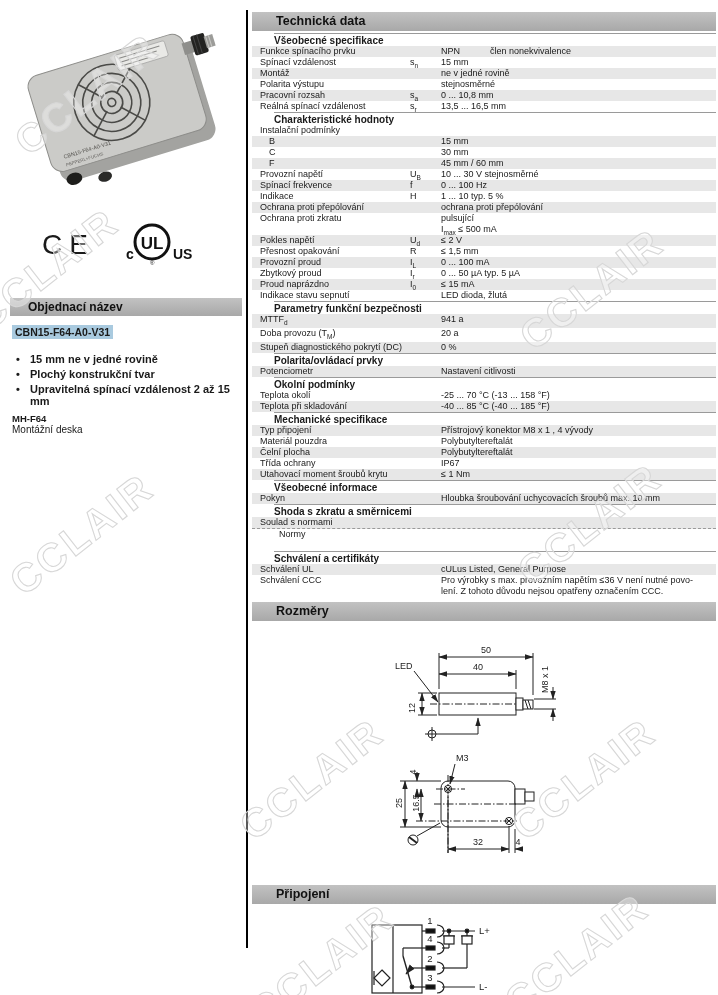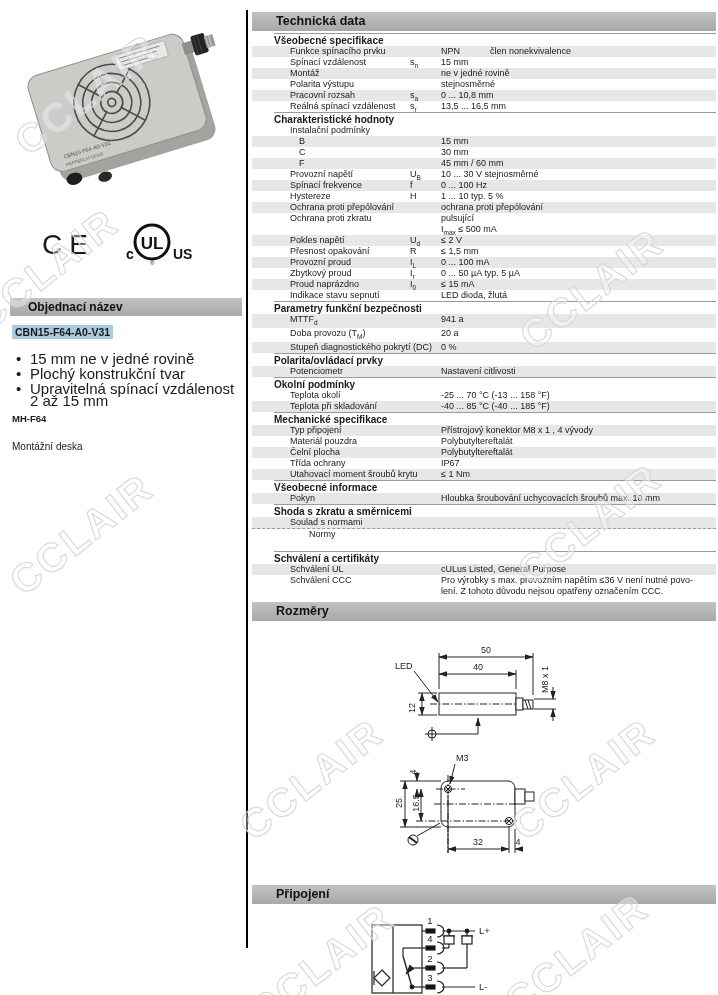--- a/index.html
+++ b/index.html
@@ -7,31 +7,31 @@
         font-family:"Liberation Sans","DejaVu Sans",sans-serif;color:#1a1a1a;}
   .divider{position:absolute;left:246px;top:10px;width:2px;height:938px;background:#000;}
   
   .left-col{position:absolute;left:10px;top:12px;width:232px;}
   .bar{height:18px;line-height:18px;background:linear-gradient(#c2c2c2,#a8a8a8);
        font-weight:bold;font-size:12px;padding-left:18px;color:#111;}
   .pn{display:inline-block;margin:9px 0 10px 2px;padding:1px 3px;background:#a9cadf;
       font-weight:bold;font-size:10.5px;}
   ul.feat{list-style:none;margin:4px 0 0 0;padding:0 0 0 6px;}
   ul.feat li{position:relative;padding-left:14px;margin-bottom:3px;
-             font-weight:normal;font-size:15px;line-height:12px;width:205px;}
+             font-weight:bold;font-size:11px;line-height:12px;width:205px;}
   ul.feat li::before{content:"•";position:absolute;left:0;top:0;}
-  .acc-name{font-weight:bold;font-size:9.5px;margin:6px 0 17px 2px;}
+  .acc-name{font-weight:bold;font-size:9.5px;margin:6px 0 0 2px;}
   .acc-desc{font-size:10px;margin-left:2px;}
   
   .right-col{position:absolute;left:252px;top:12px;width:464px;}
   .bar-wide{height:19px;line-height:19px;background:linear-gradient(#c2c2c2,#a8a8a8);
             font-weight:bold;font-size:12.5px;padding-left:24px;color:#111;}
   .tech-table{margin-top:2px;}
   .t-sec{font-weight:bold;font-size:10px;line-height:11px;border-top:1px solid #9a9a9a;padding-top:1px;margin-left:22px;}
-  .t-row{position:relative;font-size:9px;line-height:11px;min-height:11px;padding-left:30px;}
+  .t-row{position:relative;font-size:9px;line-height:11px;min-height:11px;}
   .t-row.shaded{background:#e7e7e7;}
   .t-row.dashed{border-bottom:1px dashed #9a9a9a;}
   .t-label{display:inline-block;}
   .ind1{padding-left:8px;} .ind2{padding-left:17px;} .ind3{padding-left:27px;}
   .t-sym{position:absolute;left:158px;top:0;}
   .t-val{position:absolute;left:189px;top:0;width:268px;}
   .t-extra{position:absolute;left:238px;top:0;}
   sub{font-size:6.5px;}
   .draw-wrap{margin-top:6px;}
   
@@ -121,21 +121,21 @@
         <div class="t-row"><span class="t-label ind1">Polarita výstupu</span><span class="t-val">stejnosměrné</span></div>
         <div class="t-row shaded"><span class="t-label ind1">Pracovní rozsah</span><span class="t-sym">s<sub>a</sub></span><span class="t-val">0 ... 10,8 mm</span></div>
         <div class="t-row"><span class="t-label ind1">Reálná spínací vzdálenost</span><span class="t-sym">s<sub>r</sub></span><span class="t-val">13,5 ... 16,5 mm</span></div>
         <div class="t-sec">Charakteristické hodnoty</div>
         <div class="t-row"><span class="t-label ind1">Instalační podmínky</span></div>
         <div class="t-row shaded"><span class="t-label ind2">B</span><span class="t-val">15 mm</span></div>
         <div class="t-row"><span class="t-label ind2">C</span><span class="t-val">30 mm</span></div>
         <div class="t-row shaded"><span class="t-label ind2">F</span><span class="t-val">45 mm / 60 mm</span></div>
         <div class="t-row"><span class="t-label ind1">Provozní napětí</span><span class="t-sym">U<sub>B</sub></span><span class="t-val">10 ... 30 V stejnosměrné</span></div>
         <div class="t-row shaded"><span class="t-label ind1">Spínací frekvence</span><span class="t-sym">f</span><span class="t-val">0 ... 100 Hz</span></div>
-        <div class="t-row"><span class="t-label ind1">Hystereze</span><span class="t-sym">H</span><span class="t-val">1 ... 10  typ. 5  %</span></div>
+        <div class="t-row"><span class="t-label ind1">Indikace</span><span class="t-sym">H</span><span class="t-val">1 ... 10  typ. 5  %</span></div>
         <div class="t-row shaded"><span class="t-label ind1">Ochrana proti přepólování</span><span class="t-val">ochrana proti přepólování</span></div>
         <div class="t-row" style="min-height: 22px;"><span class="t-label ind1">Ochrana proti zkratu</span><span class="t-val">pulsující<br>I<sub>max</sub> ≤ 500 mA</span></div>
         <div class="t-row shaded"><span class="t-label ind1">Pokles napětí</span><span class="t-sym">U<sub>d</sub></span><span class="t-val">≤ 2 V</span></div>
         <div class="t-row"><span class="t-label ind1">Přesnost opakování</span><span class="t-sym">R</span><span class="t-val">≤ 1,5 mm</span></div>
         <div class="t-row shaded"><span class="t-label ind1">Provozní proud</span><span class="t-sym">I<sub>L</sub></span><span class="t-val">0 ... 100 mA</span></div>
         <div class="t-row"><span class="t-label ind1">Zbytkový proud</span><span class="t-sym">I<sub>r</sub></span><span class="t-val">0 ... 50 µA typ. 5 µA</span></div>
         <div class="t-row shaded"><span class="t-label ind1">Proud naprázdno</span><span class="t-sym">I<sub>0</sub></span><span class="t-val">≤ 15 mA</span></div>
         <div class="t-row"><span class="t-label ind1">Indikace stavu sepnutí</span><span class="t-val">LED dioda, žlutá</span></div>
         <div class="t-sec">Parametry funkční bezpečnosti</div>
         <div class="t-row shaded"><span class="t-label ind1">MTTF<sub>d</sub></span><span class="t-val">941 a</span></div>

